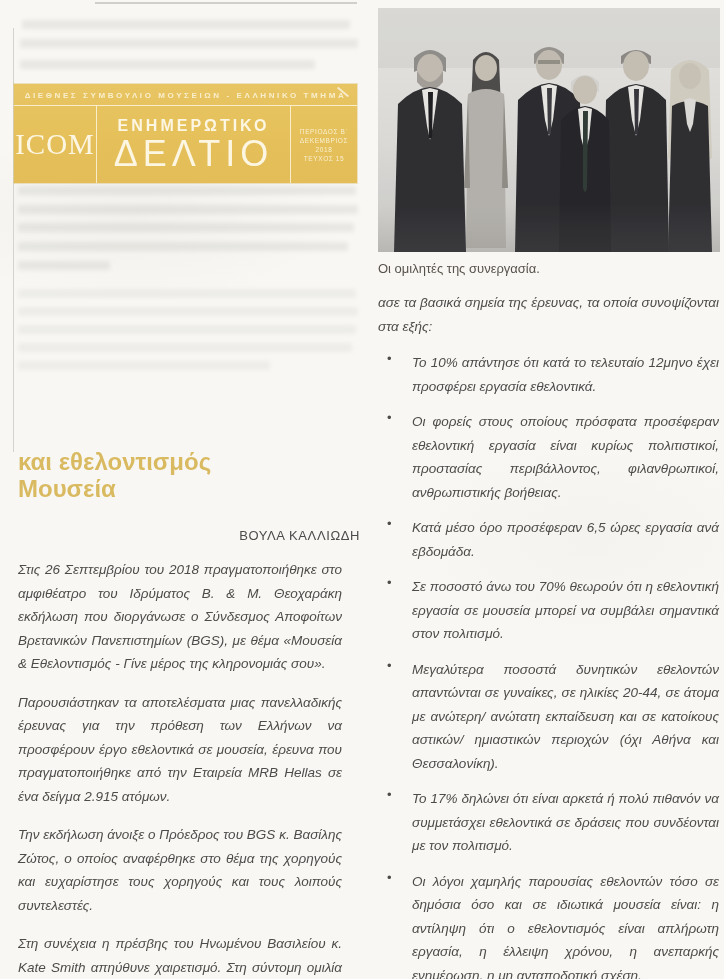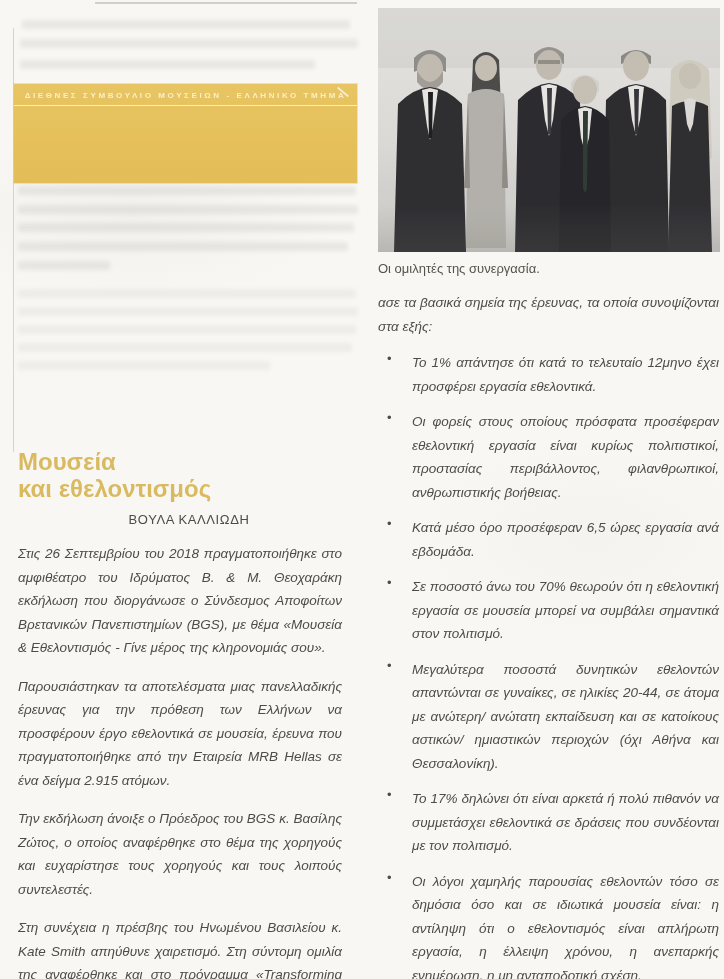--- a/index.html
+++ b/index.html
@@ -66,21 +66,21 @@
   .banner-notch{position:absolute;right:7px;top:7px;width:14px;height:2px;background:rgba(255,255,255,.65);transform:rotate(40deg);}
   
   .photo{position:absolute;left:378px;top:8px;width:342px;height:244px;margin:0;}
   .photo svg{width:100%;height:100%;display:block;filter:blur(.5px) contrast(.97);}
   .caption{position:absolute;left:378px;top:261px;width:342px;font-size:13px;color:#57534b;}
   
   .left-col{position:absolute;left:18px;top:448px;width:342px;}
   .right-col{position:absolute;left:378px;top:291px;width:341px;}
   .article-title{margin:0;font-size:24px;line-height:27px;font-weight:bold;color:#d9ba60;}
   .article-title span{display:block;}
-  .author{margin-top:10px;text-align:center;font-size:13px;letter-spacing:.6px;color:#4c4c4c;}
+  .author{margin-top:26px;text-align:right;font-size:13px;letter-spacing:.6px;color:#4c4c4c;}
   .body-text, .left-col p, .right-col p, .bt{
     font-size:13.5px;line-height:23.5px;text-align:justify;color:#4d4c4a;font-style:italic;
   }
   .left-col p{margin:15px 18px 0 0;}
   .right-col p{margin:0;}
   .right-col ul{list-style:none;margin:13px 0 14px 0;padding:0;}
   .right-col li{position:relative;padding-left:34px;margin-bottom:12px;}
   .bm{position:absolute;left:9px;top:0;font-size:13px;color:#4d4c4a;}
   .bt{display:block;}
 </style>
@@ -100,20 +100,32 @@
   <div class="gline gl-b4"></div>
   <div class="gline gl-b5"></div>
   <div class="gline gl-c1"></div>
   <div class="gline gl-c2"></div>
   <div class="gline gl-c3"></div>
   <div class="gline gl-c4"></div>
   <div class="gline gl-c5"></div>
 
   <header class="banner">
     <div class="banner-topline">ΔΙΕΘΝΕΣ ΣΥΜΒΟΥΛΙΟ ΜΟΥΣΕΙΩΝ - ΕΛΛΗΝΙΚΟ ΤΜΗΜΑ</div>
+    <div class="banner-main">
+      <div class="banner-logo">ICOM</div>
+      <div class="banner-center">
+        <div class="banner-title1">ΕΝΗΜΕΡΩΤΙΚΟ</div>
+        <div class="banner-title2">ΔΕΛΤΙΟ</div>
+      </div>
+      <div class="banner-issue">
+        <div>ΠΕΡΙΟΔΟΣ Β΄</div>
+        <div>ΔΕΚΕΜΒΡΙΟΣ 2018</div>
+        <div>ΤΕΥΧΟΣ 15</div>
+      </div>
+    </div>
     <div class="banner-notch"></div>
   </header>
 
   <figure class="photo">
     <svg viewBox="0 0 342 244" preserveAspectRatio="none">
       <defs>
         <linearGradient id="pbg" x1="0" y1="0" x2="0" y2="1">
           <stop offset="0" stop-color="#e7e6e3"></stop>
           <stop offset=".55" stop-color="#dddcd9"></stop>
           <stop offset="1" stop-color="#c9c8c5"></stop>
@@ -174,37 +186,37 @@
         <path d="M200,101 L207,99 L214,101 L211,130 L207,144 L203,130 Z" fill="#e9e7e3"></path>
         <path d="M205,103 L210,103 L209,180 Q207,188 205,180 Z" fill="#2e3a33"></path>
       </g>
       <rect y="196" width="342" height="48" fill="url(#floor)" opacity=".35"></rect>
     </svg>
   </figure>
   <div class="caption">Οι ομιλητές της συνεργασία.</div>
 
   <section class="left-col">
     <h1 class="article-title">
+      <span>και εθελοντισμός</span>
       <span>Μουσεία</span>
-      <span>και εθελοντισμός</span>
     </h1>
     <div class="author">ΒΟΥΛΑ ΚΑΛΛΙΩΔΗ</div>
     <p>Στις 26 Σεπτεμβρίου του 2018 πραγματοποιήθηκε στο αμφιθέατρο του Ιδρύματος Β. &amp; Μ. Θεοχαράκη εκδήλωση που διοργάνωσε ο Σύνδεσμος Αποφοίτων Βρετανικών Πανεπιστημίων (BGS), με θέμα «Μουσεία &amp; Εθελοντισμός - Γίνε μέρος της κληρονομιάς σου».</p>
     <p>Παρουσιάστηκαν τα αποτελέσματα μιας πανελλαδικής έρευνας για την πρόθεση των Ελλήνων να προσφέρουν έργο εθελοντικά σε μουσεία, έρευνα που πραγματοποιήθηκε από την Εταιρεία MRB Hellas σε ένα δείγμα 2.915 ατόμων.</p>
     <p>Την εκδήλωση άνοιξε ο Πρόεδρος του BGS κ. Βασίλης Ζώτος, ο οποίος αναφέρθηκε στο θέμα της χορηγούς και ευχαρίστησε τους χορηγούς και τους λοιπούς συντελεστές.</p>
     <p>Στη συνέχεια η πρέσβης του Ηνωμένου Βασιλείου κ. Kate Smith απηύθυνε χαιρετισμό. Στη σύντομη ομιλία της αναφέρθηκε και στο πρόγραμμα «Transforming Future Museums» που πραγματοποιείται στην Ελλάδα από το Βρετανικό Συμβούλιο σε συνεργασία και με το Ελληνικό Τμήμα του Διεθνούς Συμβουλίου Μουσείων (ICOM).</p>
 
   </section>
 
   <section class="right-col">
     <p>ασε τα βασικά σημεία της έρευνας, τα οποία συνοψίζονται στα εξής:</p>
     <ul>
       <li>
           <span class="bm">•</span>
-          <span class="bt">Το 1% απάντησε ότι κατά το τελευταίο 12μηνο έχει προσφέρει εργασία εθελοντικά.</span>
+          <span class="bt">Το 10% απάντησε ότι κατά το τελευταίο 12μηνο έχει προσφέρει εργασία εθελοντικά.</span>
         </li>
       <li>
           <span class="bm">•</span>
           <span class="bt">Οι φορείς στους οποίους πρόσφατα προσέφεραν εθελοντική εργασία είναι κυρίως πολιτιστικοί, προστασίας περιβάλλοντος, φιλανθρωπικοί, ανθρωπιστικής βοήθειας.</span>
         </li>
       <li>
           <span class="bm">•</span>
           <span class="bt">Κατά μέσο όρο προσέφεραν 6,5 ώρες εργασία ανά εβδομάδα.</span>
         </li>
       <li>

